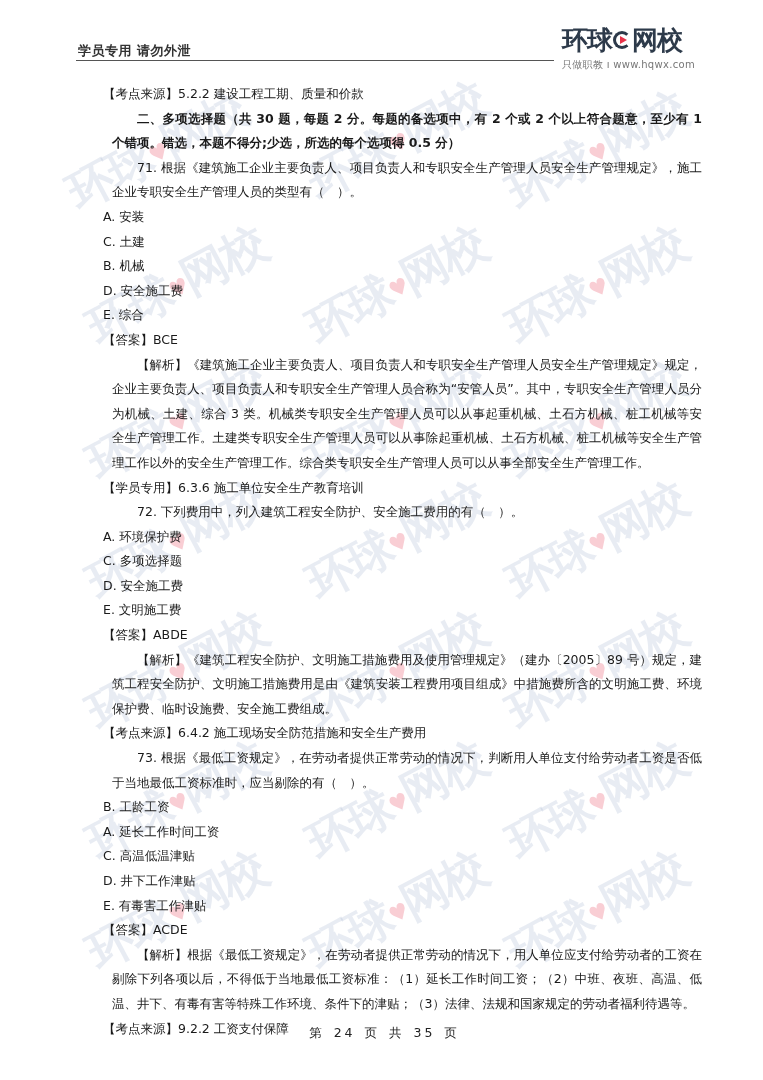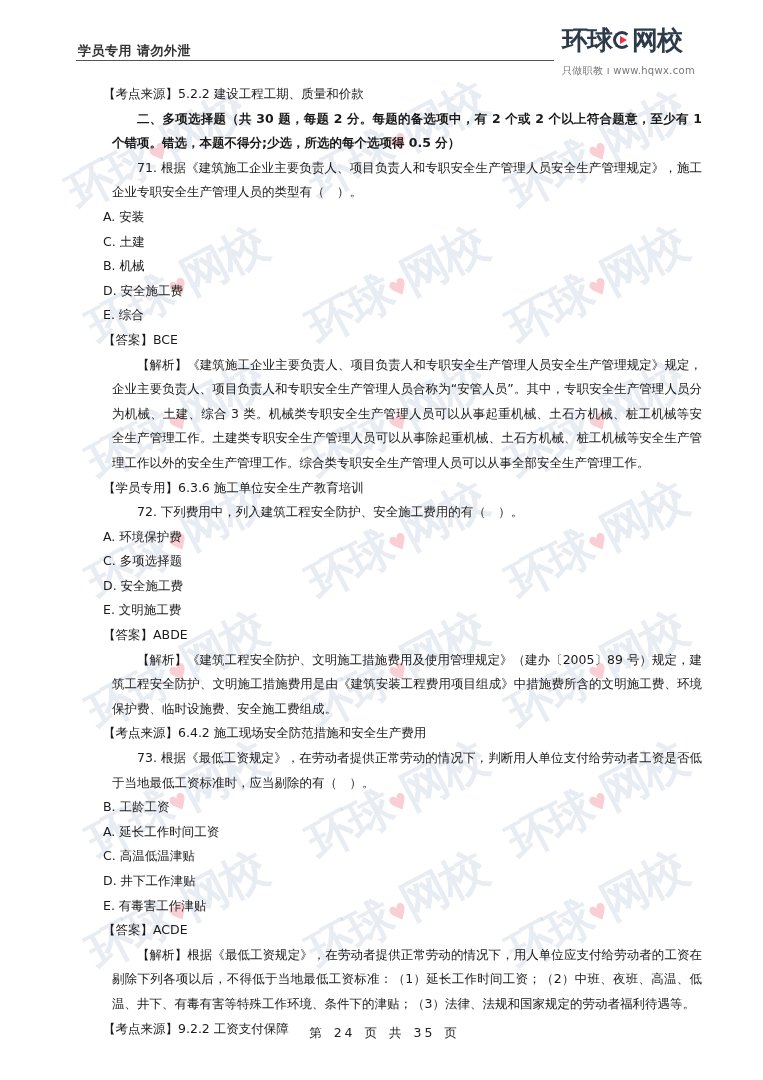--- a/index.html
+++ b/index.html
@@ -24,21 +24,21 @@
       display: flex; align-items: center;
     }
     .logo-play {
       display: inline-block; width: 18px; height: 18px; border: 3px solid #2d3a4a; border-radius: 50%;
       border-right-color: transparent; position: relative; margin: 0 1px; box-sizing: border-box;
     }
     .logo-play::after {
       content: ""; position: absolute; left: 4px; top: 2px;
       border-left: 7px solid #e8334a; border-top: 4px solid transparent; border-bottom: 4px solid transparent;
     }
-    .logo-sub { font-size: 10px; color: #777; margin-top: 10px; letter-spacing: 0.3px; }
+    .logo-sub { font-size: 10px; color: #777; margin-top: 4px; letter-spacing: 0.3px; }
 
     
     .content {
       position: absolute; left: 78px; top: 82px; width: 624px;
       font-size: 12.5px; line-height: 24.6px;
     }
     .p { margin: 0; }
     .indent { text-indent: 2em; margin-left: 34px; }
     .opt { padding-left: 2em; }
     .bold { font-weight: bold; }

